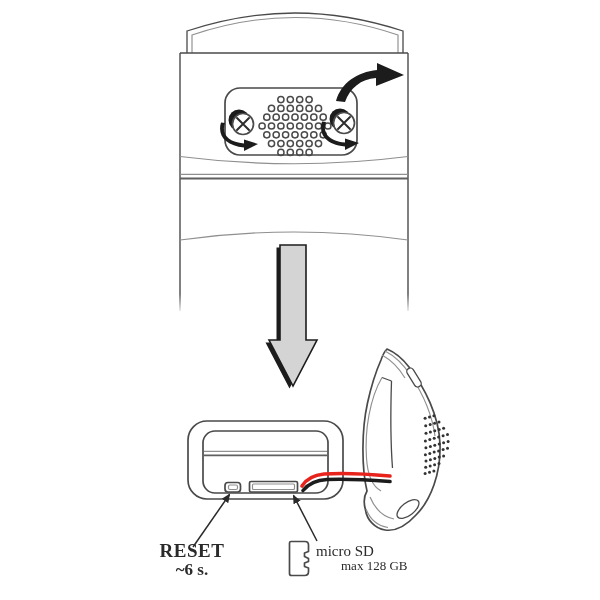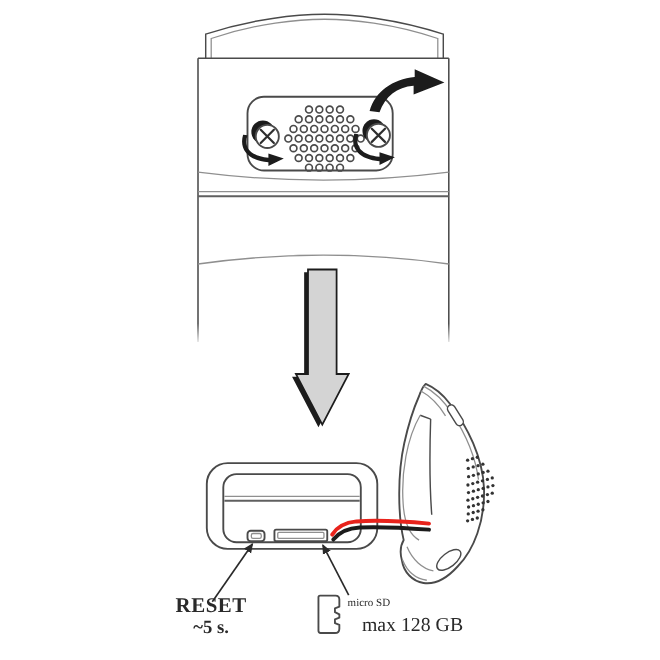--- a/index.html
+++ b/index.html
@@ -20,22 +20,22 @@
   .wire-red   { stroke:var(--wire-red);   stroke-width:3.6; fill:none; stroke-linecap:round; }
   .wire-blk   { stroke:var(--wire-black); stroke-width:3.6; fill:none; stroke-linecap:round; }
   .screw-x    { stroke:#2e2e2e; stroke-width:2; stroke-linecap:round; }
   .callout    { stroke:#2a2a2a; stroke-width:1.5; fill:none; }
   .gr-dot     { stroke:var(--line); stroke-width:1.5; fill:none; }
   .sg-dot     { fill:#333333; stroke:none; }
   
   .lbl { position:absolute; color:var(--text,#2a2a2a); white-space:nowrap; }
   .lbl-reset    { left:150px; top:540px; width:84px; text-align:center; font-size:19px; font-weight:700; letter-spacing:.5px; }
   .lbl-duration { left:150px; top:560px; width:84px; text-align:center; font-size:17px; font-weight:700; }
-  .lbl-sd1 { left:316px; top:543px; font-size:10px; }
-  .lbl-sd2 { left:304px; top:558px; font-size:18px;padding-left:25px; }
+  .lbl-sd1 { left:316px; top:543px; font-size:15px; }
+  .lbl-sd2 { left:316px; top:558px; font-size:13px;padding-left:25px; }
 </style>
 </head>
 <body>
 
 <div id="canvas">
   <svg width="600" height="600" viewBox="0 0 600 600">
     <defs>
       <marker id="ah" viewBox="0 0 8 8" refX="7" refY="4" markerWidth="9" markerHeight="9" markerUnits="userSpaceOnUse" orient="auto">
         <path d="M 0,0.5 L 8,4 L 0,7.5 Z" fill="#2a2a2a"></path>
       </marker>
@@ -228,16 +228,16 @@
     <path class="callout" marker-end="url(#ah)" d="M 193,547 L 229.5,494.5"></path>
     <path class="callout" marker-end="url(#ah)" d="M 317,541 L 293.5,495.5"></path>
 
     <path class="s-main fill-white" d="M 291,541.5 L 305,541.5 Q 308.5,541.5 308.5,545 L 308.5,551.5 L 304.5,553 L 304.5,556.5
              L 308.5,558.5 L 308.5,561.5 L 304.5,563 L 304.5,566.5 L 308.5,568 L 308.5,571.5
              Q 308.5,575.5 304.5,575.5 L 291.5,575.5 Q 289.5,575.5 289.5,573.5 L 289.5,543
              Q 289.5,541.5 291,541.5 Z"></path>
   </svg>
 
   <div class="lbl lbl-reset">RESET</div>
-  <div class="lbl lbl-duration">~5 s.</div>
+  <div class="lbl lbl-duration">~6 s.</div>
   <div class="lbl lbl-sd1">micro SD</div>
   <div class="lbl lbl-sd2">max 128 GB</div>
 </div>
 
 </body></html>

